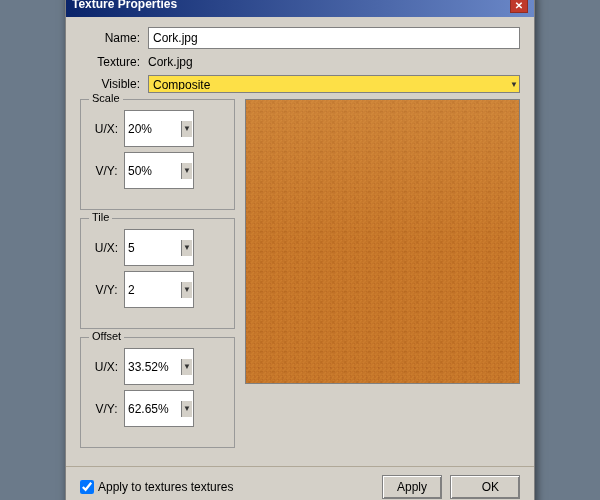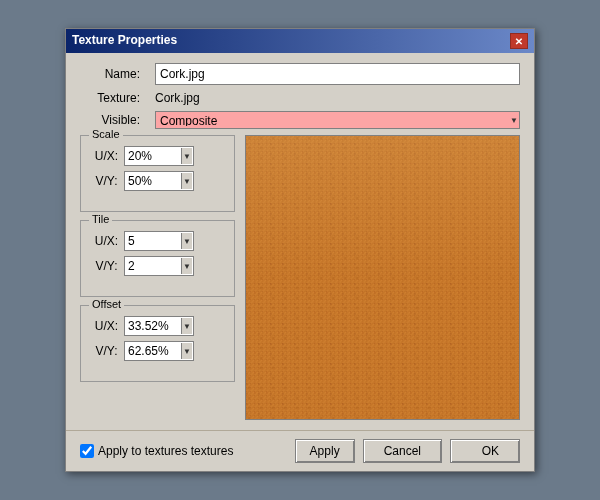--- a/index.html
+++ b/index.html
@@ -52,21 +52,21 @@
       padding: 10px 14px 10px 14px;
     }
     .form-row {
       display: flex;
       align-items: center;
       margin-bottom: 6px;
     }
     .form-label {
       width: 60px;
       text-align: right;
-      margin-right: 15px;
+      margin-right: 8px;
       color: #000;
     }
     .text-input {
       flex: 1;
       border: 1px solid #808080;
       background: white;
       padding: 2px 4px;
       font-size: 12px;
       height: 22px;
       color: #000;
@@ -78,21 +78,21 @@
     }
     .select-wrapper {
       flex: 1;
       position: relative;
       display: flex;
       align-items: center;
     }
     .select-wrapper select {
       width: 100%;
       border: 1px solid #808080;
-      background: #fca5a5;
+      background: #fde047;
       padding: 2px 4px;
       font-size: 12px;
       height: 18px;
       color: #000;
       appearance: none;
       -webkit-appearance: none;
     }
     .select-arrow {
       position: absolute;
       right: 2px;
@@ -145,21 +145,21 @@
     .dropdown-wrapper {
       position: relative;
       display: flex;
       align-items: center;
     }
     .dropdown-wrapper select {
       border: 1px solid #808080;
       background: white;
       padding: 1px 18px 1px 3px;
       font-size: 12px;
-      height: 20px;
+      height: 37px;
       color: #000;
       appearance: none;
       -webkit-appearance: none;
       min-width: 70px;
     }
     .dropdown-arrow {
       position: absolute;
       right: 2px;
       pointer-events: none;
       font-size: 8px;
@@ -396,17 +396,16 @@
     </div>
   </div>
 
   <div class="footer">
     <div class="checkbox-area">
       <input type="checkbox" id="applyCheck" checked="" style="">
       <label for="applyCheck">Apply to textures textures</label>
     </div>
     <div class="footer-btns">
       <button class="btn apply-btn">Apply</button>
-      <button class="btn">Cancel</button>
       <button class="btn">OK</button>
     </div>
   </div>
 </div>
 
 </body></html>

